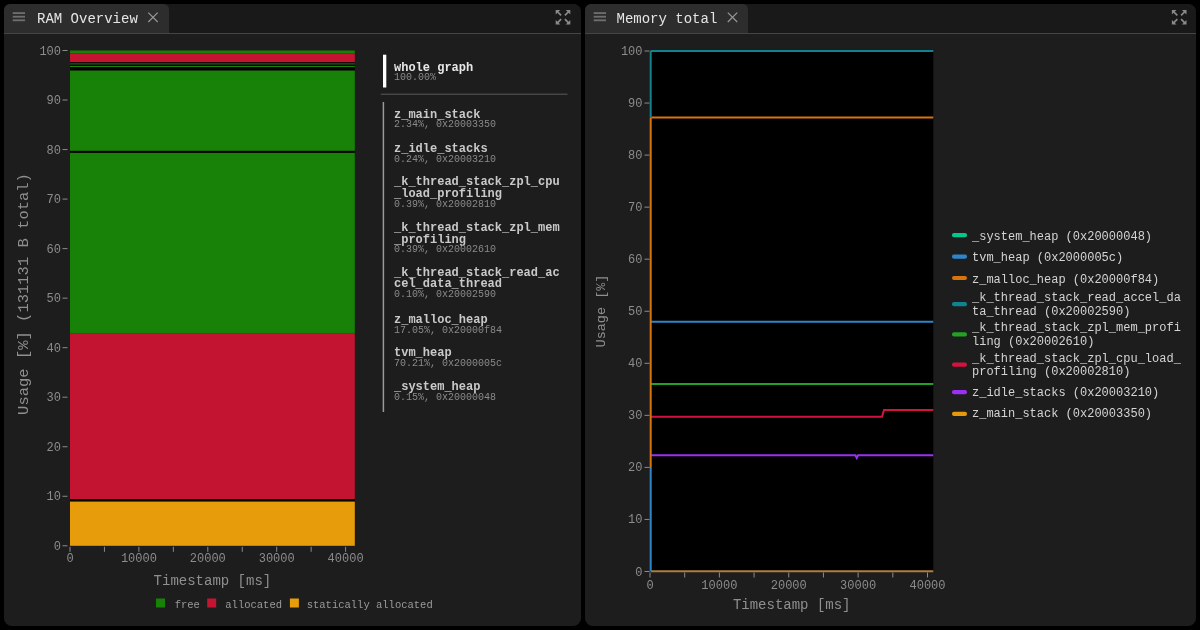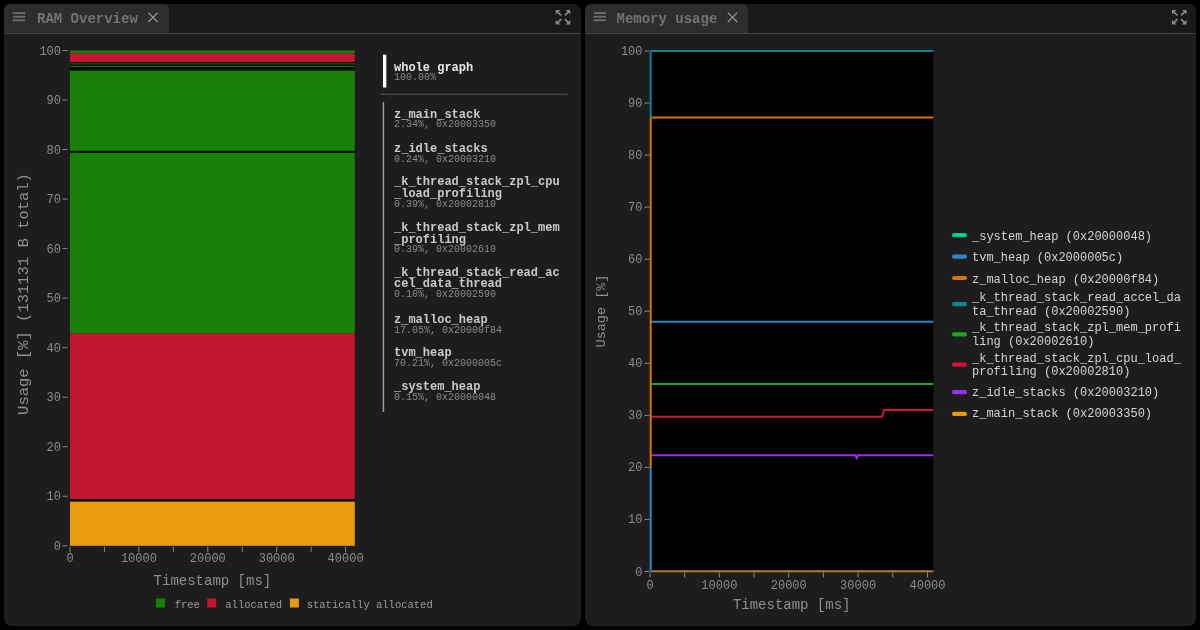--- a/index.html
+++ b/index.html
@@ -1,33 +1,33 @@
 <!DOCTYPE html>
 <html><head><meta charset="utf-8"><style>
 html,body{margin:0;padding:0;width:1200px;height:630px;background:#000000;overflow:hidden}
 #root{position:relative;width:1200px;height:630px;font-family:"Liberation Mono",monospace}
 .panel{position:absolute;top:3.5px;height:622.5px;background:#1d1d1d;border-radius:6px 8px 8px 8px;overflow:hidden}
 .hdr{position:absolute;left:0;top:0;right:0;height:29px;background:#191919;border-bottom:1px solid #454545}
 .tab{position:absolute;top:0;height:29px;background:#2d2d2d;border-radius:5.5px 5.5px 0 0}
-.tabtitle{position:absolute;top:7px;font-size:14px;font-weight:bold;color:#737373;letter-spacing:0;white-space:pre}
+.tabtitle{position:absolute;top:7px;font-size:14px;font-weight:normal;color:#e5e5e5;letter-spacing:0;white-space:pre}
 svg{position:absolute;left:0;top:0}
 </style></head>
 <body>
 <div id="root">
   <div class="panel" style="left:3.5px;width:577px;">
     <div class="hdr">
         <div class="tab" style="left:0;width:165px;"></div>
       </div>
     <div class="tabtitle" style="left:33.5px;">RAM Overview</div>
   </div>
   <div class="panel" style="left:584.5px;width:611px;">
     <div class="hdr">
         <div class="tab" style="left:0;width:163px;"></div>
       </div>
-    <div class="tabtitle" style="left:32px;">Memory usage</div>
+    <div class="tabtitle" style="left:32px;">Memory total</div>
   </div>
   <svg width="1200" height="630" viewBox="0 0 1200 630" font-family="Liberation Mono,monospace">
 <rect x="70.0" y="50.5" width="284.8" height="3.0" fill="#178207"></rect>
 <rect x="70.0" y="53.5" width="284.8" height="8.799999999999997" fill="#c31432"></rect>
 <rect x="70.0" y="62.3" width="284.8" height="1.2000000000000028" fill="#000000"></rect>
 <rect x="70.0" y="63.5" width="284.8" height="1.0999999999999943" fill="#178207"></rect>
 <rect x="70.0" y="64.6" width="284.8" height="1.4000000000000057" fill="#000000"></rect>
 <rect x="70.0" y="66.0" width="284.8" height="1.0999999999999943" fill="#178207"></rect>
 <rect x="70.0" y="67.1" width="284.8" height="3.5" fill="#000000"></rect>
 <rect x="70.0" y="70.6" width="284.8" height="80.30000000000001" fill="#178207"></rect>

